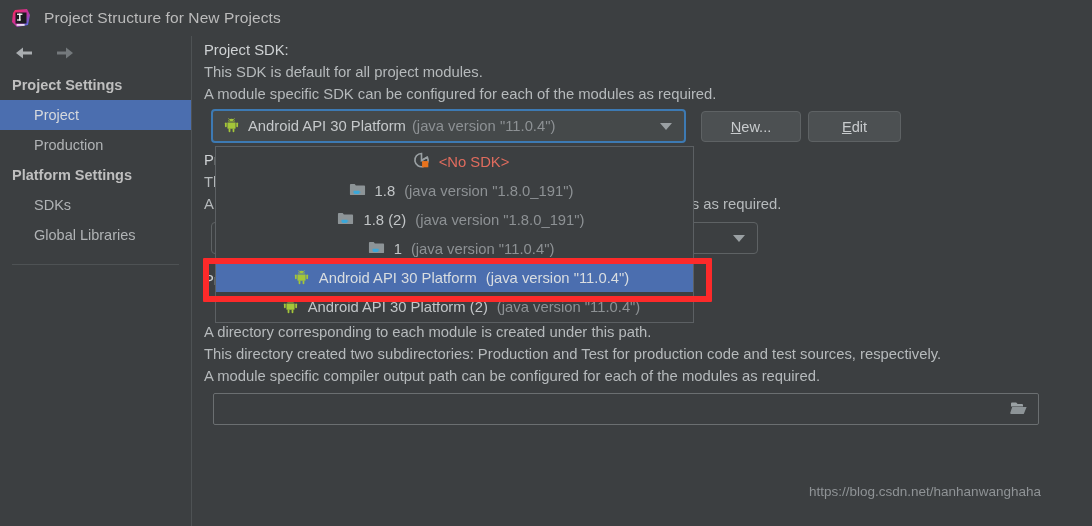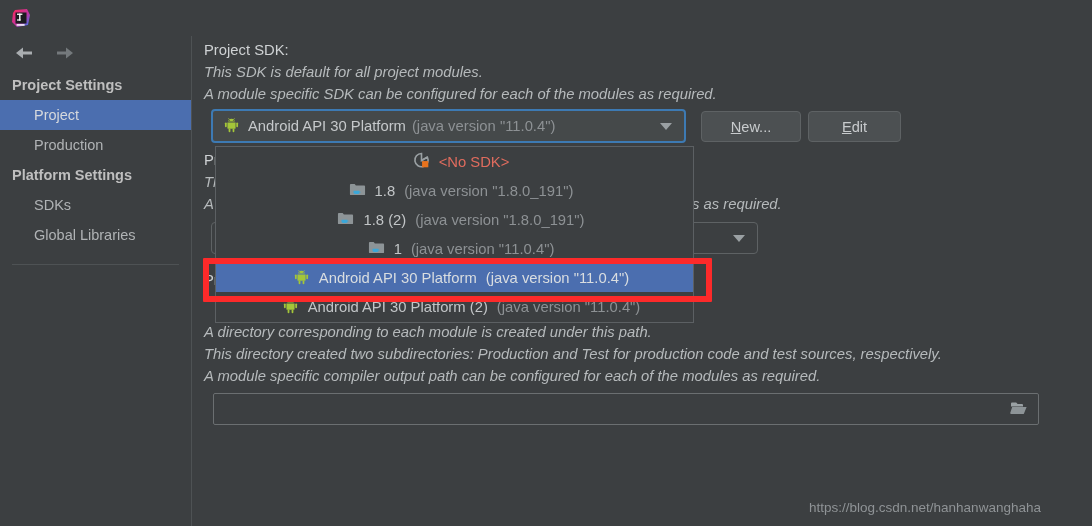--- a/index.html
+++ b/index.html
@@ -62,21 +62,21 @@
   .main {
     position: absolute; left: 193px; top: 36px;
     width: 899px; height: 490px;
     background: #3c3f41;
   }
   .lbl-bold {
     position: absolute; font-size: 14.8px; font-weight: normal; color: #cfd2d4;
     white-space: nowrap;
   }
   .lbl {
-    position: absolute; font-size: 14.8px; color: #b6babc; white-space: nowrap; font-style: italic;
+    position: absolute; font-size: 14.8px; color: #b6babc; white-space: nowrap;
   }
 
   
   .combo {
     position: absolute;
     background: #45494a;
     border: 2px solid #3d7ab3;
     border-radius: 4px;
     display: flex; align-items: center;
     cursor: default;
@@ -173,20 +173,21 @@
           </linearGradient>
         </defs>
         <path d="M4 2 L16 1 L19 7 L17 17 L6 19 L1 14 L2 5 Z" fill="url(#gA)"></path>
         <rect x="4.5" y="4.5" width="11" height="11" fill="#1b1b20"></rect>
         <rect x="6" y="5.6" width="5.4" height="1.3" fill="#fff"></rect>
         <rect x="8.1" y="5.6" width="1.4" height="7" fill="#fff"></rect>
         <rect x="6" y="11.4" width="3.6" height="1.2" fill="#fff"></rect>
         <rect x="5.6" y="16.2" width="8" height="1.5" fill="#fff"></rect>
       </svg>
     </div>
+    <span class="titlebar-text">Project Structure for New Projects</span>
   </div>
 
   <div class="sidebar">
 
     <div class="navrow">
       <span class="arrow-btn">
         <svg width="24" height="24" viewBox="0 0 24 24">
           <path d="M4 12 L11 6.5 L11 10.5 L20 10.5 L20 13.5 L11 13.5 L11 17.5 Z" fill="#a9adb0"></path>
         </svg>
       </span>
@@ -260,21 +261,21 @@
 
     <div class="textfield" style="left:20px; top:357px; width:826px; height:32px;">
       <span class="folder-ic">
         <svg width="18" height="15" viewBox="0 0 18 15">
           <path d="M1 3.5 a1 1 0 0 1 1 -1 h4.2 l1.4 1.6 h4.4 a1 1 0 0 1 1 1 v1.4 h-12 z" fill="#9aa1a4"></path>
           <path d="M2.2 7 h14.4 l-2.6 6.4 a1 1 0 0 1 -.95 .6 h-11.9 a1 1 0 0 1 -.95 -1 z" fill="#8d9497"></path>
         </svg>
       </span>
     </div>
 
-    <div class="watermark" style="left:616px; top:464px;">https://blog.csdn.net/hanhanwanghaha</div>
+    <div class="watermark" style="left:616px; top:448px;">https://blog.csdn.net/hanhanwanghaha</div>
   </div>
 
   <div class="popup" style="left:215px; top:146px; width:479px; height:177px;">
 
     <div class="popup-row nosdk">
       <span class="ic">
         <svg width="17" height="17" viewBox="0 0 18 18">
           <path d="M9 1.6 a7 7 0 1 0 6.2 3.8 L9 9 Z" fill="none" stroke="#9aa0a3" stroke-width="1.7"></path>
           <path d="M9 9 L15.2 5.4" stroke="#9aa0a3" stroke-width="1.7"></path>
           <rect x="9.6" y="9.6" width="6.6" height="6.6" fill="#e8731e"></rect>

